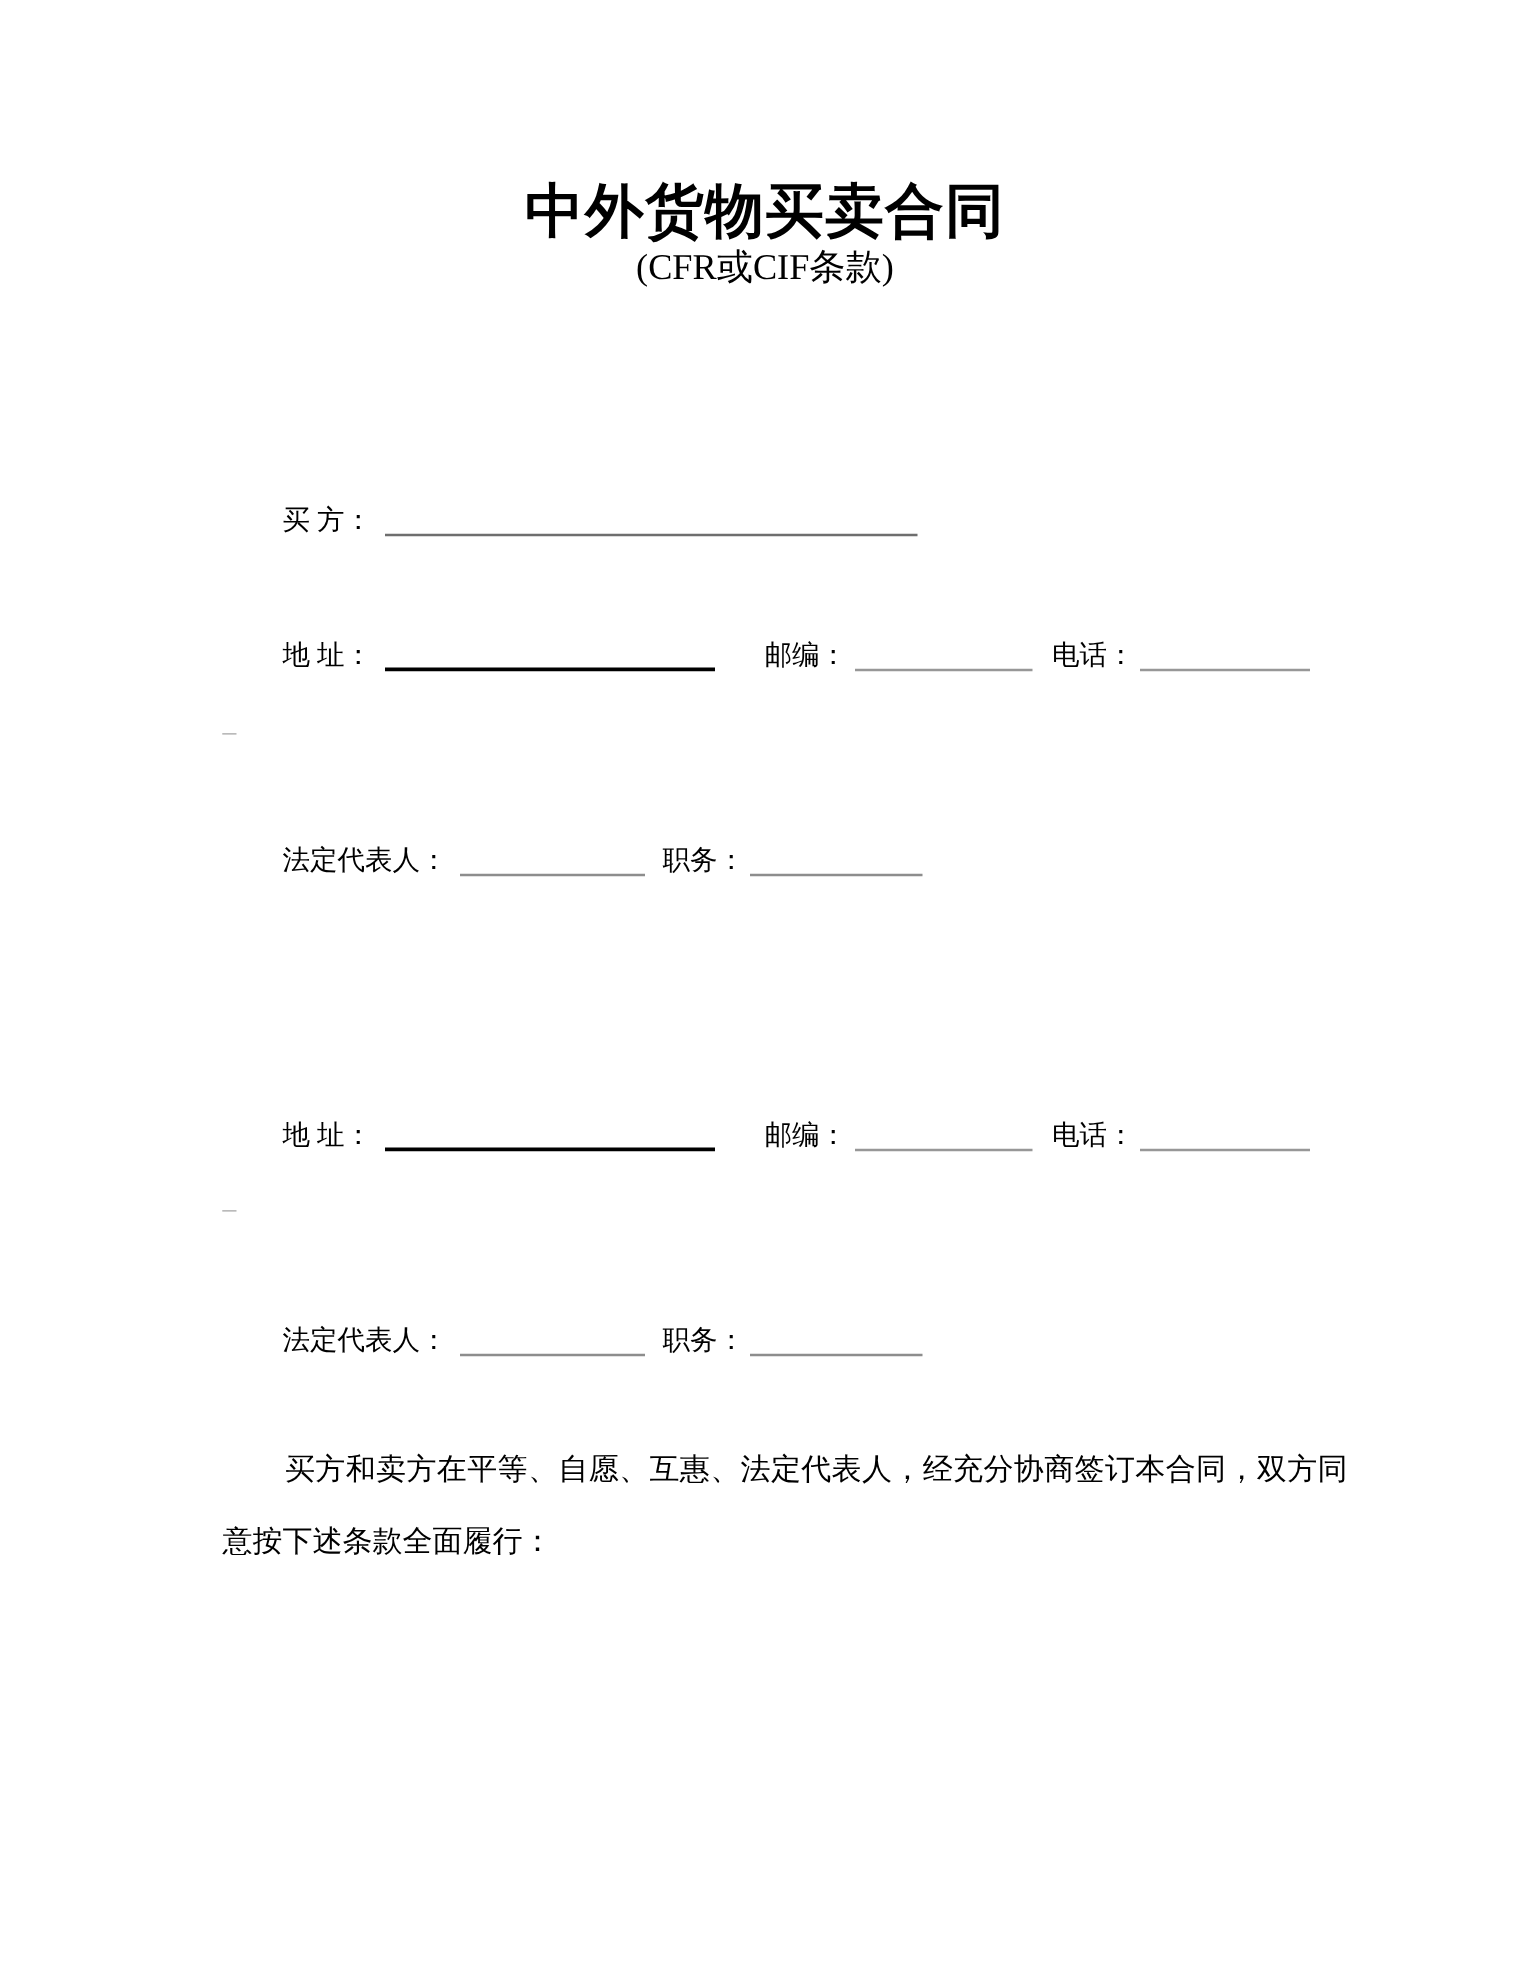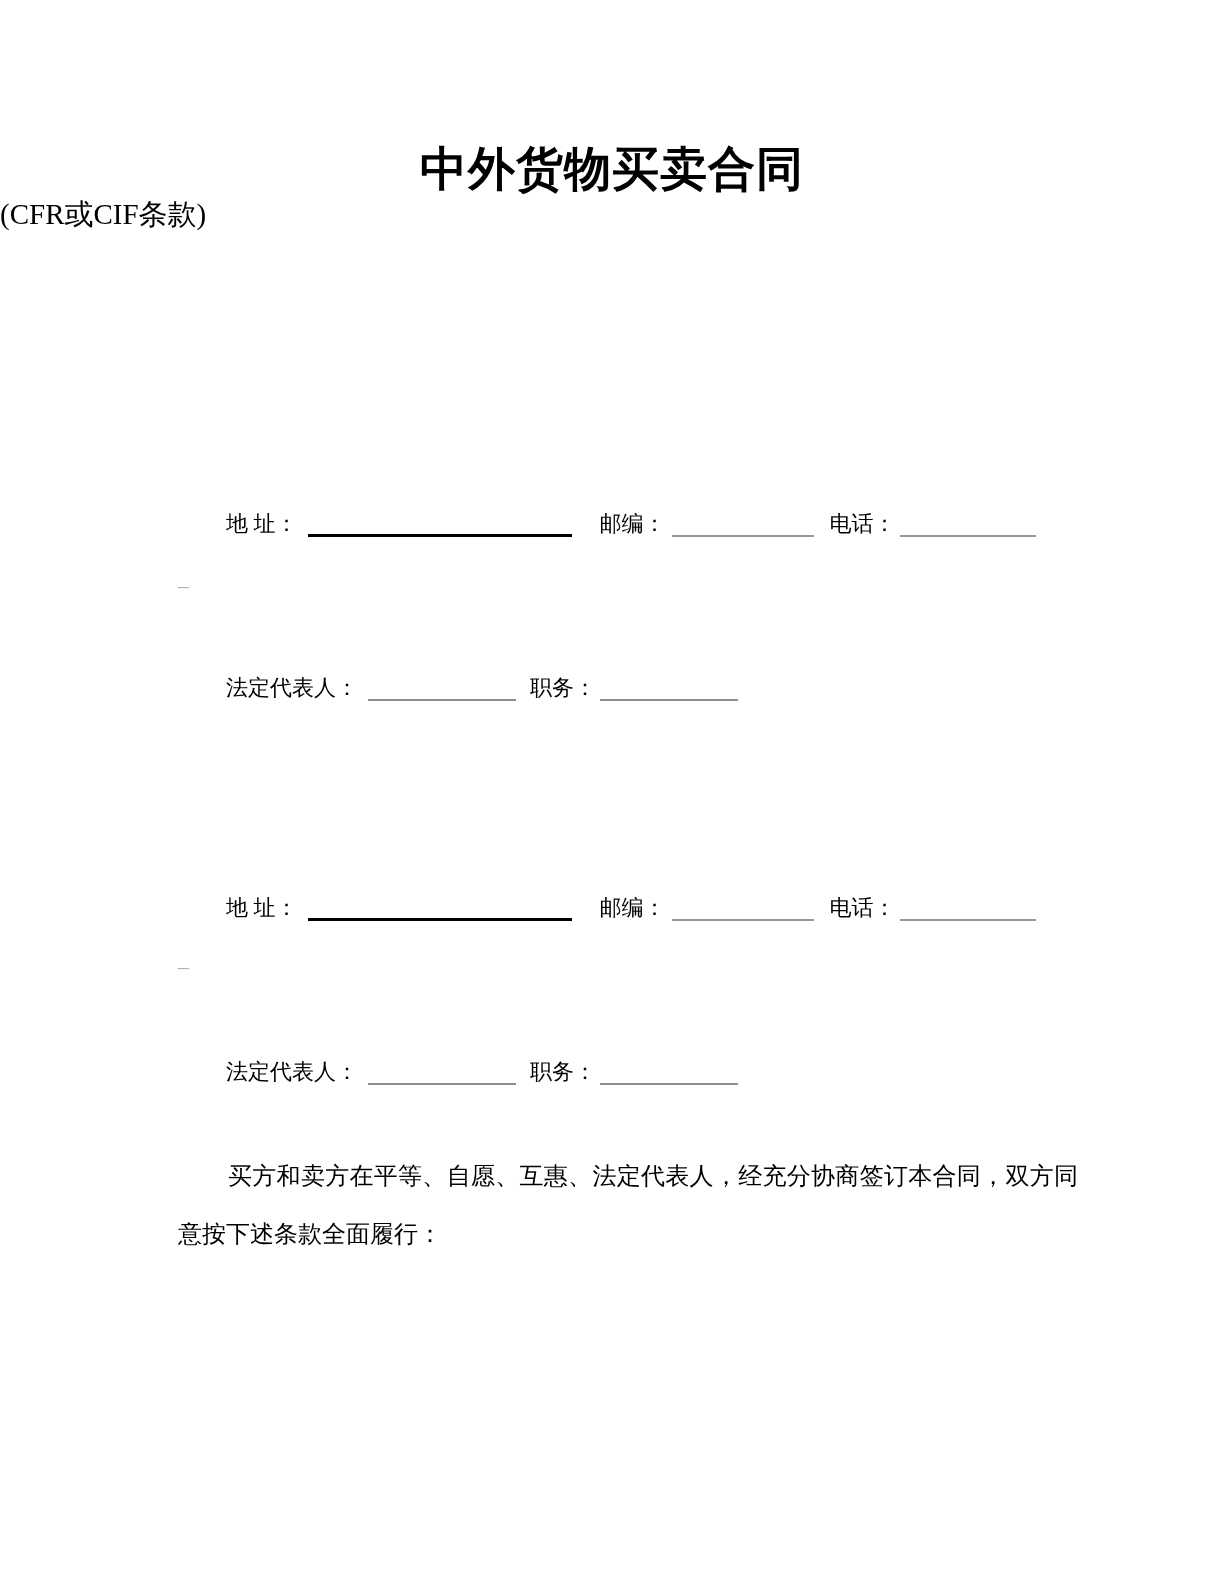--- a/index.html
+++ b/index.html
@@ -26,20 +26,21 @@
     font-size: 47px;
     font-weight: 900;
     letter-spacing: 1px;
     line-height: 52px;
   }
   .doc-subtitle {
     position: absolute;
     top: 198px;
     left: 0;
     width: 100%;
+    text-align: center;
     font-size: 29px;
     line-height: 33px;
   }
   .row {
     position: absolute;
     left: 226px;
     font-size: 22px;
     line-height: 27px;
     white-space: nowrap;
   }
@@ -47,21 +48,21 @@
     display: inline-block;
     height: 22px;
     vertical-align: bottom;
   }
   .u-long   { width: 426px; border-bottom: 2px solid #6e6e6e; margin-left: 10px; }
   .u-addr   { width: 264px; border-bottom: 3px solid #000000; margin-left: 10px; }
   .u-post   { width: 142px; border-bottom: 2px solid #979797; margin-left: 6px; }
   .u-phone  { width: 136px; border-bottom: 2px solid #979797; margin-left: 4px; }
   .u-legal  { width: 148px; border-bottom: 2px solid #8d8d8d; margin-left: 10px; }
   .u-pos    { width: 138px; border-bottom: 2px solid #8d8d8d; margin-left: 4px; }
-  .ml-post  { margin-left: 28px; }
+  .ml-post  { margin-left: 40px; }
   .ml-phone { margin-left: 16px; margin-top: 32px; }
   .ml-pos   { margin-left: 14px; }
   .wrapdash {
     position: absolute;
     left: 178px;
     font-size: 22px;
     line-height: 27px;
     color: #aeaeae;
   }
   .para {
@@ -85,20 +86,23 @@
   }
 </style>
 </head>
 <body>
 
 <div class="page">
 
   <div class="doc-title">中外货物买卖合同</div>
   <div class="doc-subtitle">(CFR或CIF条款)</div>
 
+  <div class="row" style="top:402px">
+    <span>买 方：</span><span class="u u-long"></span>
+  </div>
 
   <div class="row" style="top:510px">
     <span>地 址：</span><span class="u u-addr"></span><span class="ml-post">邮编：</span><span class="u u-post"></span><span class="ml-phone">电话：</span><span class="u u-phone"></span>
   </div>
 
   <div class="wrapdash" style="top:564px">_</div>
 
   <div class="row" style="top:674px">
     <span>法定代表人：</span><span class="u u-legal"></span><span class="ml-pos">职务：</span><span class="u u-pos"></span>
   </div>

